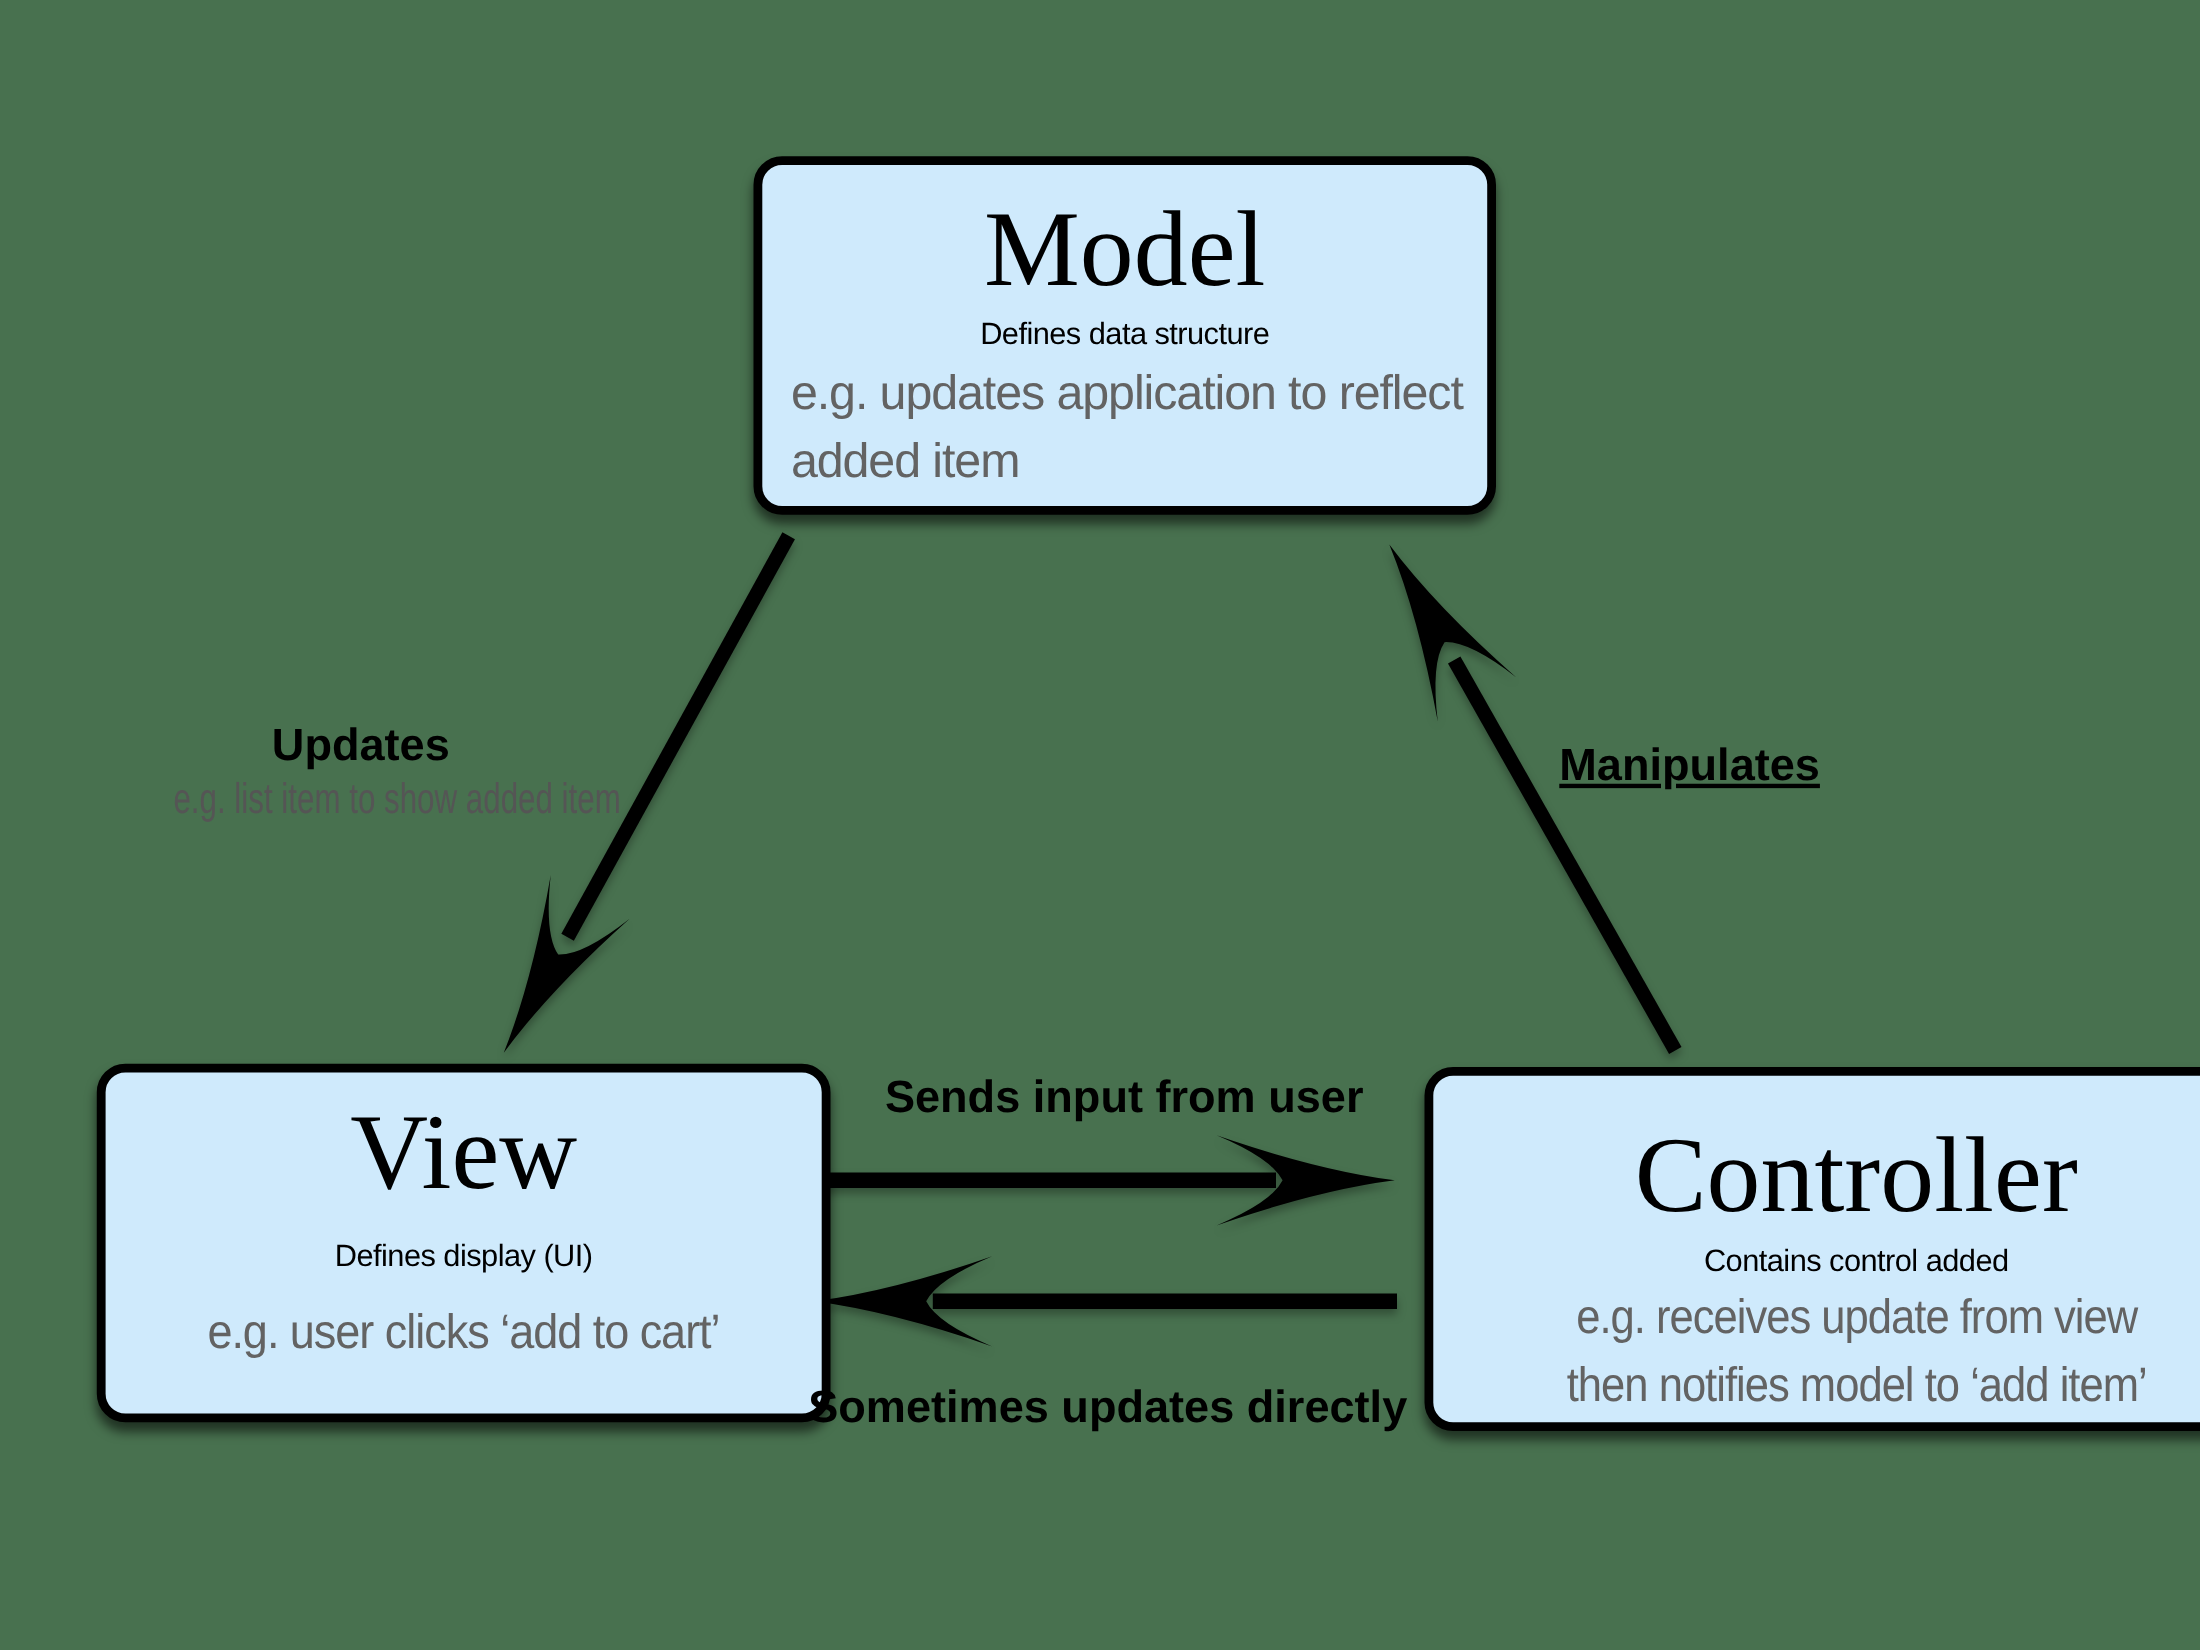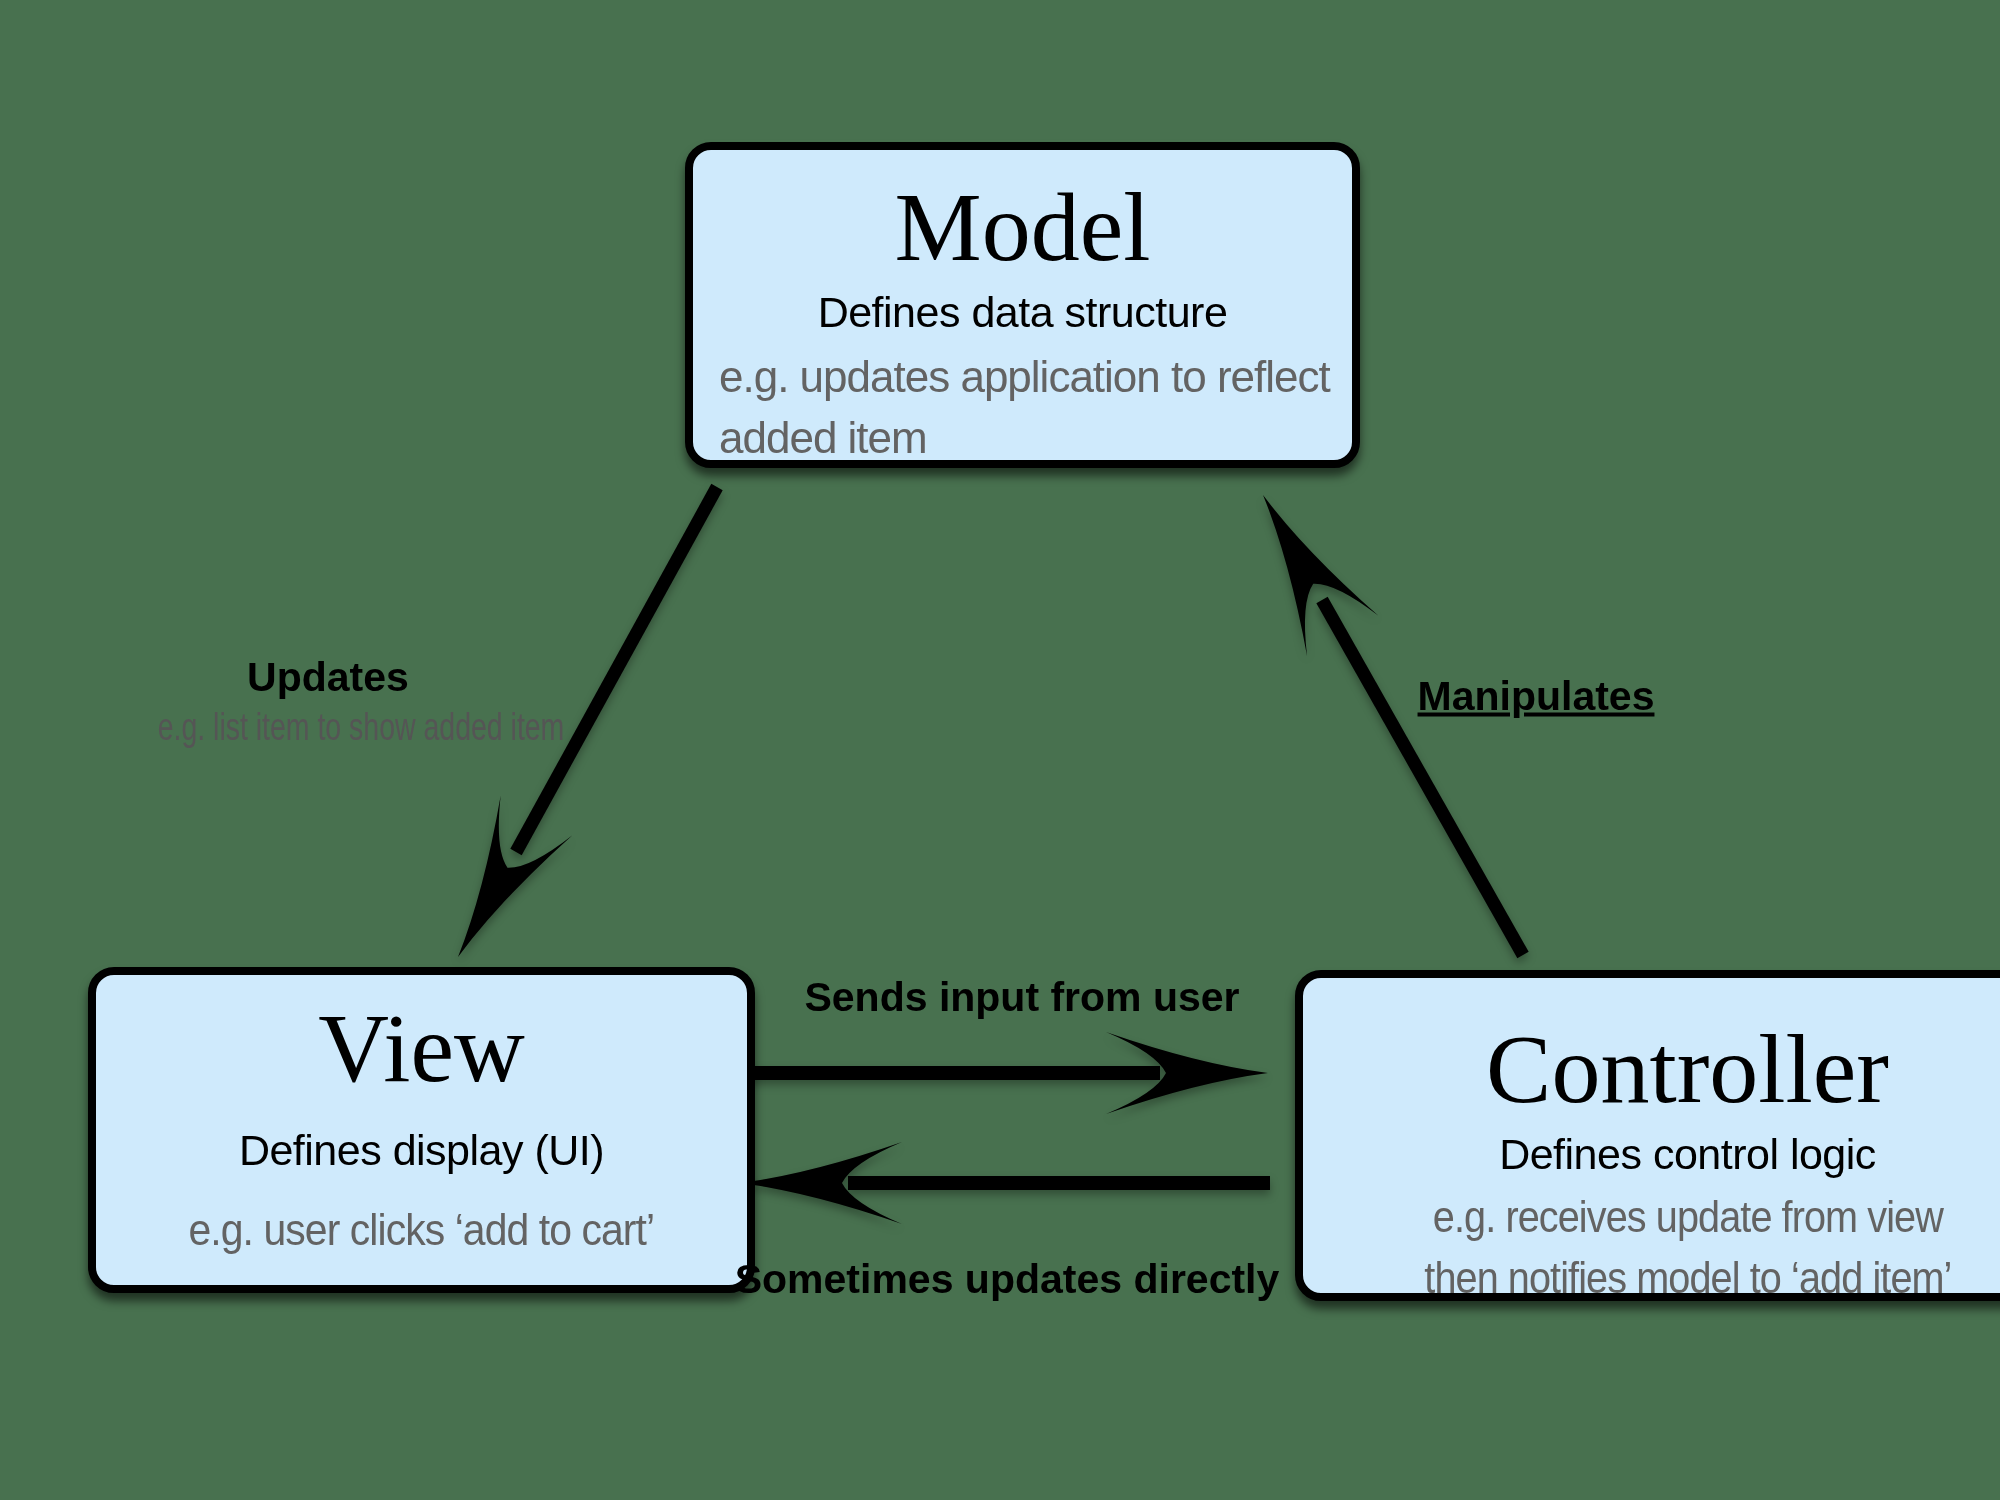--- a/index.html
+++ b/index.html
@@ -18,21 +18,21 @@
   svg.arrows{position:absolute;left:0;top:0;filter:drop-shadow(0 5px 4px rgba(0,0,0,0.30));}
   .node{
     position:absolute;background:var(--fill);border:8px solid var(--border);
     border-radius:26px;box-shadow:0 8px 10px rgba(0,0,0,0.55);
     display:flex;flex-direction:column;align-items:center;margin-left:20px;
   }
   .node-title{
     font-family:"Liberation Serif","DejaVu Serif",serif;
     font-size:98px;line-height:1.02;color:#000;font-weight:400;
   }
-  .node-sub{font-size:43px;line-height:1.25;color:#000;letter-spacing:-0.5px;margin-top:8px;}
+  .node-sub{font-size:28px;line-height:1.25;color:#000;letter-spacing:-0.5px;margin-top:8px;}
   .node-eg{font-size:44px;line-height:1.40;color:var(--gray);letter-spacing:-1px;}
   .model-box{left:665px;top:142px;width:675px;height:326px;padding-top:28px;}
   .model-box .node-eg{align-self:flex-start;text-align:left;padding-left:26px;margin-top:6px;}
   .view-box{left:68px;top:967px;width:667px;height:326px;padding-top:24px;gap:17px;}
   .view-box .node-eg{text-align:center;margin-top:4px;transform:scaleX(0.93);transform-origin:center top;}
   .controller-box{left:1275px;top:970px;width:785px;height:331px;padding-top:42px;}
   .controller-box .node-eg{text-align:center;margin-top:4px;transform:scaleX(0.90);transform-origin:center top;}
   .edge-label{
     position:absolute;transform:translate(-50%,-50%);
     font-size:41px;font-weight:700;color:#000;white-space:nowrap;
@@ -88,21 +88,21 @@
   </div>
 
   <div class="node view-box">
     <div class="node-title">View</div>
     <div class="node-sub">Defines display (UI)</div>
     <div class="node-eg">e.g. user clicks ‘add to cart’</div>
   </div>
 
   <div class="node controller-box">
     <div class="node-title">Controller</div>
-    <div class="node-sub">Defines control logic</div>
+    <div class="node-sub">Contains control added</div>
     <div class="node-eg">
       <div>e.g. receives update from view</div>
       <div>then notifies model to ‘add item’</div>
     </div>
   </div>
 
   <div class="edge-label" id="updates-label">Updates</div>
   <div class="edge-sublabel" id="updates-sublabel">e.g. list item to show added item</div>
   <div class="edge-label" id="manipulates-label">Manipulates</div>
   <div class="edge-label" id="sends-input-label">Sends input from user</div>

